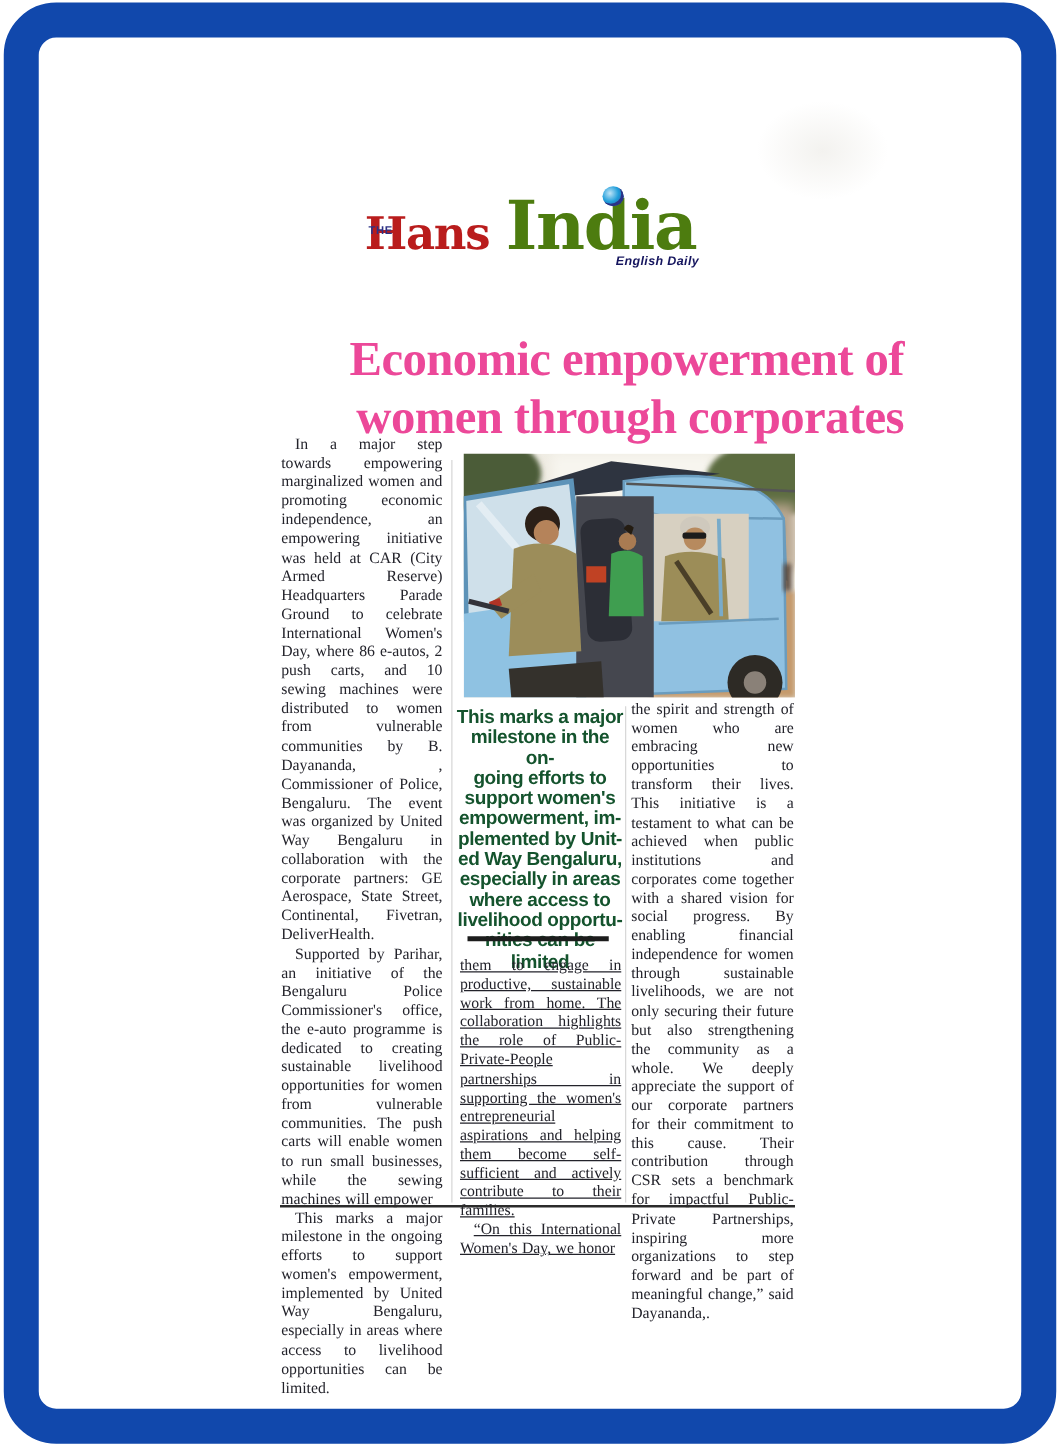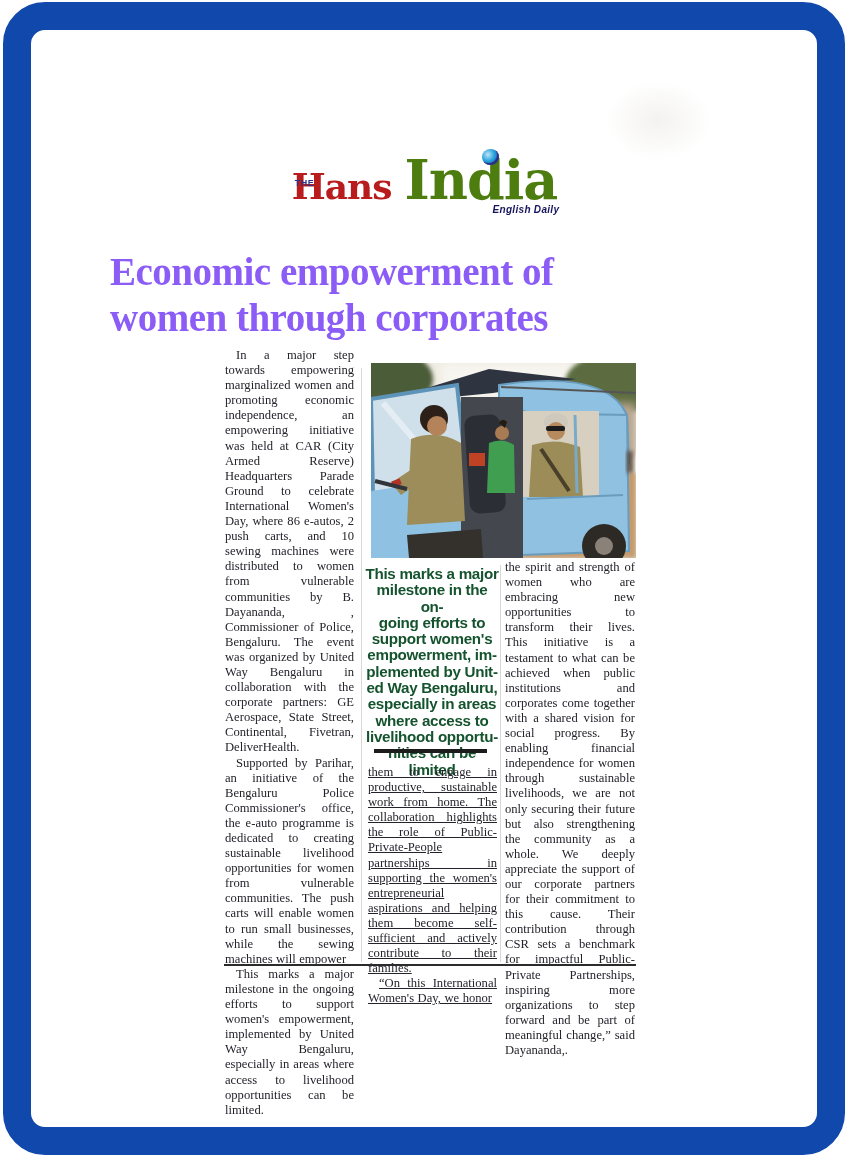--- a/index.html
+++ b/index.html
@@ -19,23 +19,23 @@
        font-weight:bold;font-size:9px;color:#2c3185;letter-spacing:.5px;}
   .india-wrap{position:relative;}
   .india{font-family:"DejaVu Serif",serif;font-weight:bold;font-size:54px;color:#4d7c0f;
          letter-spacing:-1px;}
   .globe{position:absolute;left:77px;top:1px;width:17px;height:16px;border-radius:50%;
          background:radial-gradient(circle at 35% 35%,#bfe4f7 0%,#219fdb 45%,#2c3185 100%);
          box-shadow:inset -2px -2px 0 #2c3185;}
   .tagline{position:absolute;right:-2px;bottom:-3px;font-family:"Liberation Sans",sans-serif;
            font-weight:bold;font-style:italic;font-size:10px;color:#15155e;letter-spacing:.3px;}
   
-  .headline{position:absolute;left:110px;right:110px;top:249px;margin:0;text-align:left;
+  .headline{position:absolute;left:110px;right:110px;top:249px;margin:16px;text-align:right;
             font-family:"Liberation Serif",serif;font-weight:bold;font-size:39px;
-            line-height:1.17;color:#8b5cf6;letter-spacing:-.5px;}
+            line-height:1.17;color:#ec4899;letter-spacing:-.5px;}
   
   .col{position:absolute;font-size:12.6px;line-height:15.1px;text-align:justify;
        color:#23232b;word-spacing:.4px;}
   .col p{margin:0;}
   .col p.ind{text-indent:11px;}
   .col-left{left:225px;top:348px;width:129px;height:612px;}
   .col-mid-body{left:368px;top:765px;width:129px;height:200px;text-decoration:underline;}
   .col-right{left:505px;top:560px;width:130px;height:405px;}
   
   .photo{position:absolute;left:371px;top:363px;width:265px;height:195px;display:block;}

